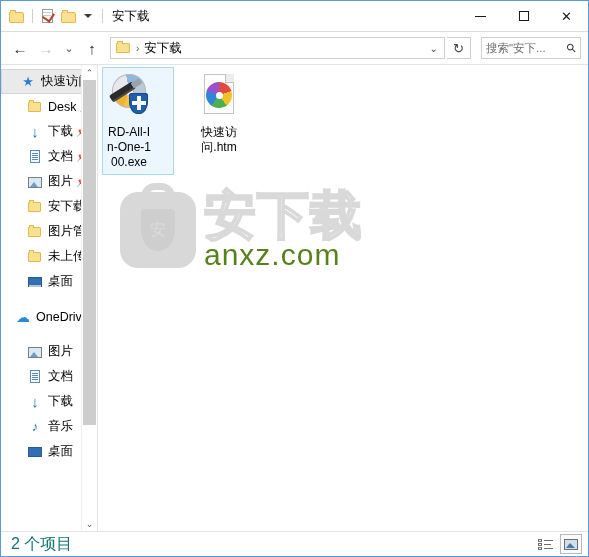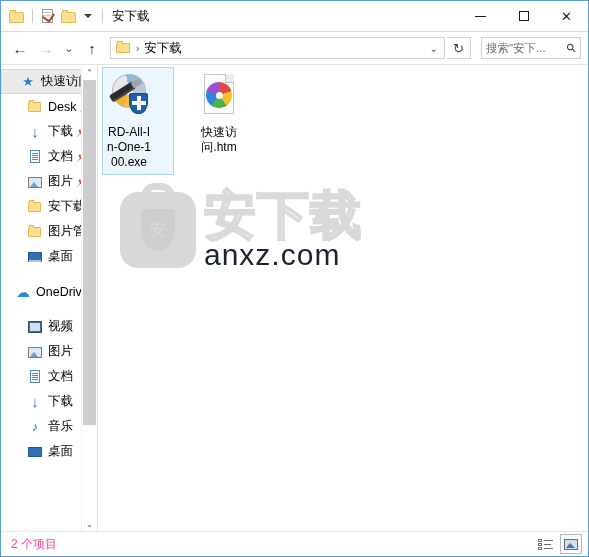--- a/index.html
+++ b/index.html
@@ -144,26 +144,26 @@
   
   .watermark{position:absolute;left:22px;top:125px;display:flex;align-items:center;gap:8px;z-index:1;opacity:.95;}
   .wm-bag{width:76px;height:76px;border-radius:18px;background:#d6d6d6;position:relative;}
   .wm-bag:before{content:"";position:absolute;left:50%;top:-9px;margin-left:-17px;width:34px;height:22px;
      border:7px solid #d6d6d6;border-bottom:none;border-radius:14px 14px 0 0;box-sizing:border-box;}
   .wm-shield{position:absolute;left:50%;top:17px;margin-left:-17px;width:34px;height:42px;background:#cccccc;
      border-radius:4px 4px 16px 16px/4px 4px 22px 22px;display:flex;align-items:center;justify-content:center;}
   .wm-shield span{color:#d9d9d9;font-size:16px;}
   .wm-text{display:flex;flex-direction:column;}
   .wm-cn{font-size:52px;line-height:50px;color:transparent;-webkit-text-stroke:2px #d8d8d8;letter-spacing:1px;font-weight:bold;}
-  .wm-en{font-size:30px;line-height:30px;color:#0f172a;letter-spacing:1px;}
+  .wm-en{font-size:30px;line-height:30px;color:#4d7c0f;letter-spacing:1px;}
 
   
   .status{height:24px;flex:none;border-top:1px solid #e3e3e3;display:flex;align-items:center;
      padding:0 6px;background:#fff;}
-  .status .count{font-size:12px;color:#ec4899;padding-left:4px;text-align:right;}
+  .status .count{font-size:16px;color:#0f766e;padding-left:4px;text-align:right;}
   .status .views{margin-left:auto;display:flex;align-items:center;gap:5px;}
   .vbtn{width:20px;height:18px;display:flex;align-items:center;justify-content:center;position:relative;}
   .vbtn.active{border:1px solid #b8b8b8;background:#fafafa;}
   .det{position:relative;width:15px;height:11px;}
   .det i{position:absolute;left:0;width:4px;height:3px;border:1px solid #6e6e6e;box-sizing:border-box;background:#fff;}
   .det i:nth-child(1){top:0}.det i:nth-child(2){top:4px}.det i:nth-child(3){top:8px}
   .det b{position:absolute;left:6px;height:1px;background:#6e6e6e;}
   .det b:nth-child(4){top:1px;width:9px}.det b:nth-child(5){top:5px;width:7px}.det b:nth-child(6){top:9px;width:9px}
   .lrg{width:14px;height:11px;background:#cfe0ee;border:1px solid #6e6e6e;box-sizing:border-box;position:relative;}
   .lrg:after{content:"";position:absolute;left:1px;bottom:1px;width:0;height:0;
@@ -280,20 +280,26 @@
           <span class="lbl">安下载</span>
         </div>
 
         <div class="navrow ind3">
           <span class="nic i-folder">
               <i></i>
             </span>
           <span class="lbl">图片管理</span>
         </div>
 
+        <div class="navrow ind3">
+          <span class="nic i-folder">
+              <i></i>
+            </span>
+          <span class="lbl">未上传</span>
+        </div>
 
         <div class="navrow ind3">
           <span class="nic i-desk">
               <i></i>
               <b></b>
             </span>
           <span class="lbl">桌面</span>
         </div>
 
         <div style="height:10px"></div>
@@ -301,27 +307,20 @@
         <div class="navrow ind2">
           <span class="nic">
               <span class="i-cloud">☁</span>
             </span>
           <span class="lbl">OneDrive</span>
         </div>
 
         <div style="height:10px"></div>
 
 
-        <div class="navrow ind3">
-          <span class="nic i-vid">
-              <i></i>
-              <b></b>
-            </span>
-          <span class="lbl">视频</span>
-        </div>
 
         <div class="navrow ind3">
           <span class="nic i-pic">
               <i></i>
               <b></b>
             </span>
           <span class="lbl">图片</span>
         </div>
 
         <div class="navrow ind3">

